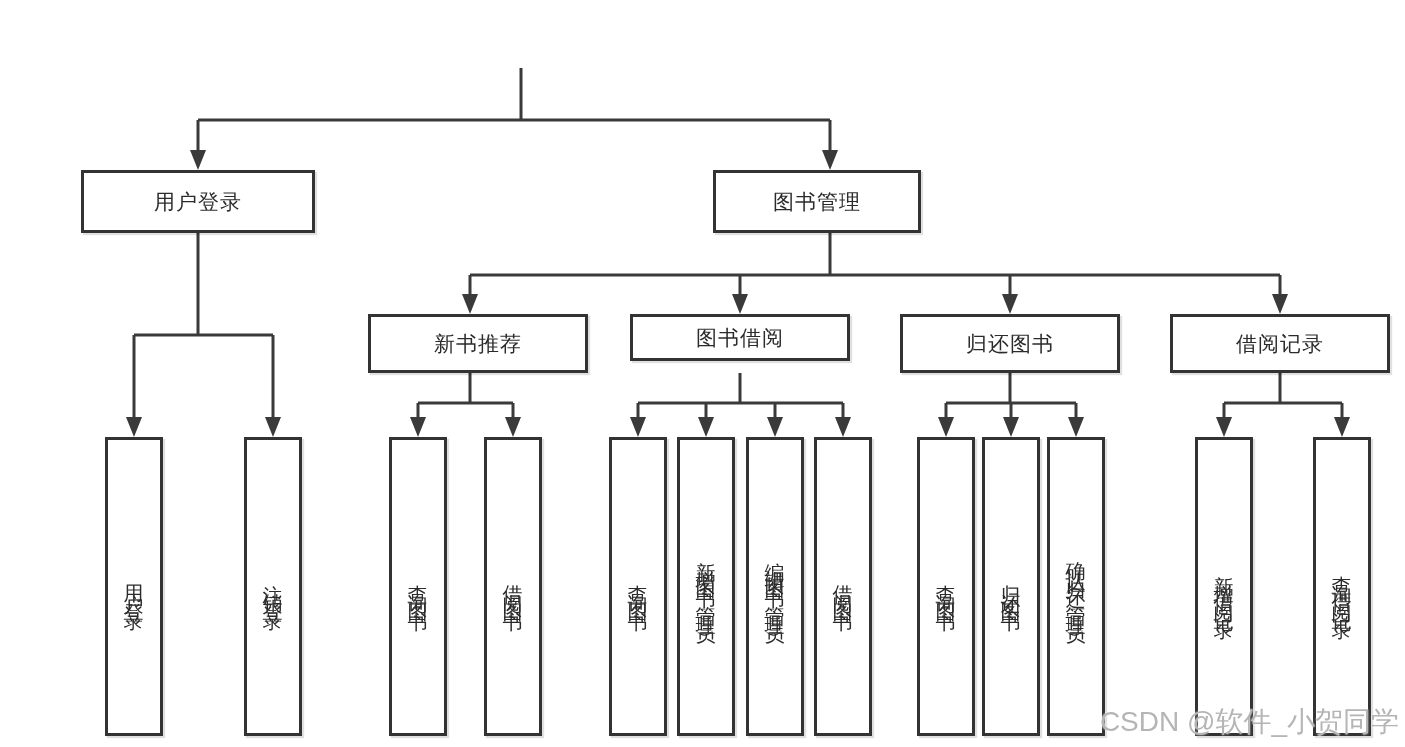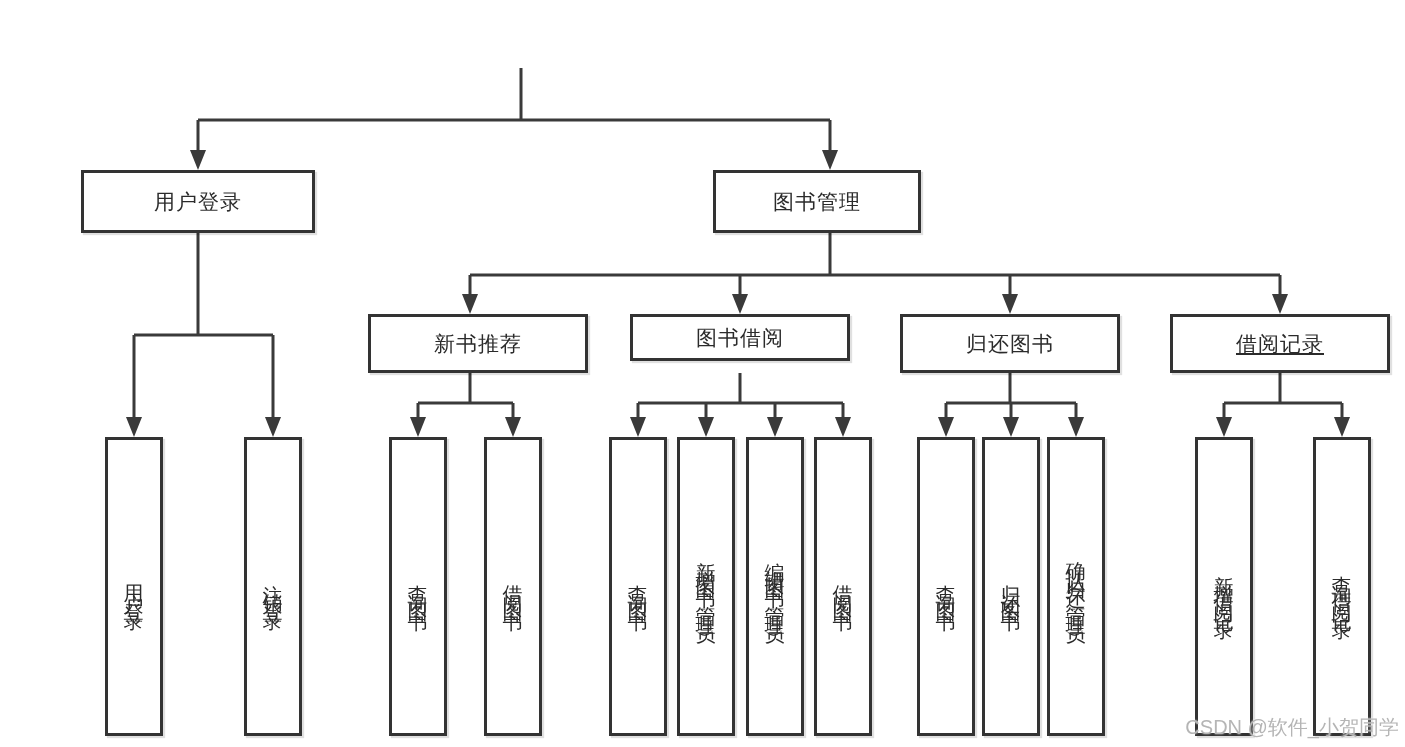--- a/index.html
+++ b/index.html
@@ -35,21 +35,21 @@
     writing-mode:vertical-rl;
     text-orientation:mixed;
     font-size:20px;
     letter-spacing:9px;
     line-height:1;
   }
   .watermark{
     position:absolute;
     right:6px;
     bottom:6px;
-    font-size:20px;
+    font-size:28px;
     color:#b5b5b5;
     text-shadow:0 0 2px #ffffff;
     white-space:nowrap;
     z-index:3;
   }
 </style>
 </head>
 <body>
 
 <div class="canvas">
@@ -95,21 +95,21 @@
     </g>
   </svg>
 
 
   <div class="node h" style="left:81px;top:170px;width:234px;height:63px;">用户登录</div>
   <div class="node h" style="left:713px;top:170px;width:208px;height:63px;">图书管理</div>
 
   <div class="node h" style="left:368px;top:314px;width:220px;height:59px;">新书推荐</div>
   <div class="node h" style="left:630px;top:314px;width:220px;height:47px;">图书借阅</div>
   <div class="node h" style="left:900px;top:314px;width:220px;height:59px;">归还图书</div>
-  <div class="node h" style="left:1170px;top:314px;width:220px;height:59px;text-decoration:underline;">借阅记录</div>
+  <div class="node h" style="left:1170px;top:314px;width:220px;height:59px;">借阅记录</div>
 
   <div class="node v" style="left:105px;top:437px;width:58px;height:299px;">用户登录</div>
   <div class="node v" style="left:244px;top:437px;width:58px;height:299px;">注销登录</div>
 
   <div class="node v" style="left:389px;top:437px;width:58px;height:299px;">查询图书</div>
   <div class="node v" style="left:484px;top:437px;width:58px;height:299px;">借阅图书</div>
 
   <div class="node v" style="left:609px;top:437px;width:58px;height:299px;">查询图书</div>
   <div class="node v" style="left:677px;top:437px;width:58px;height:299px;">新增图书（管理员）</div>
   <div class="node v" style="left:746px;top:437px;width:58px;height:299px;">编辑图书（管理员）</div>

